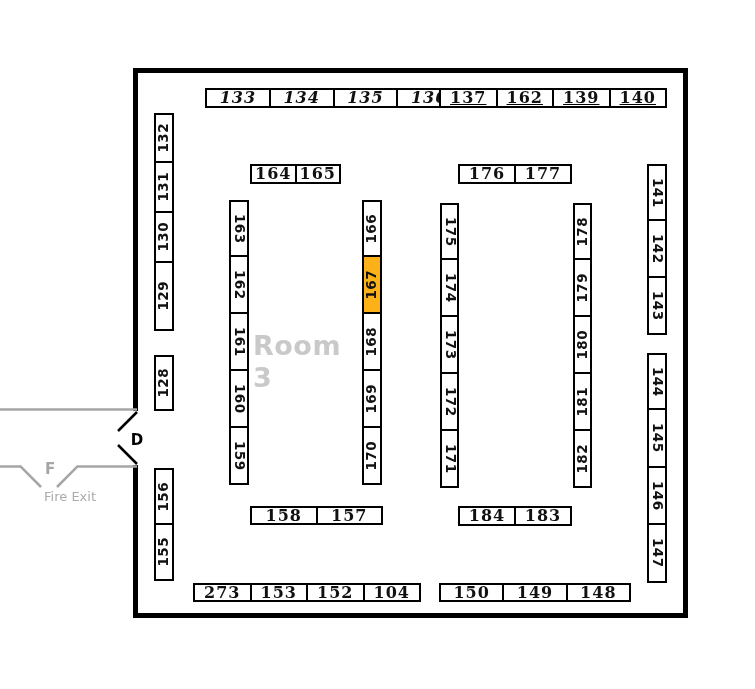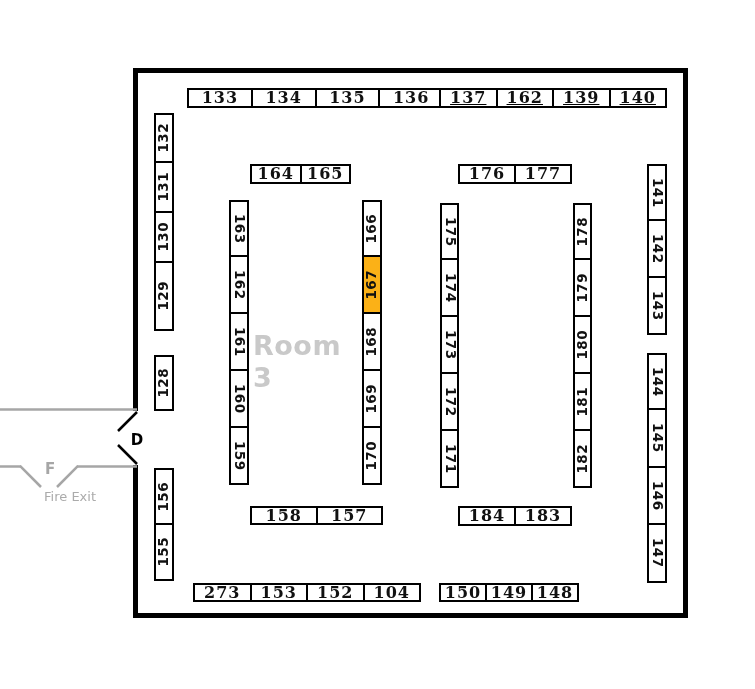--- a/index.html
+++ b/index.html
@@ -50,21 +50,21 @@
     <line x1="137" y1="412" x2="118" y2="431" stroke="#000" stroke-width="2.5"></line>
     <line x1="137" y1="464" x2="118" y2="445" stroke="#000" stroke-width="2.5"></line>
   </svg>
 
   <div class="room-label">Room 3</div>
   <div class="door-label">D</div>
   <div class="fire-label">F</div>
   <div class="fire-exit-label">Fire Exit</div>
 
   <div id="booths">
-      <div class="booth-group h" style="left: 187px; top: 88px; width: 257px; height: 20px;">
+      <div class="booth-group h" style="left: 205px; top: 88px; width: 257px; height: 20px; font-style: italic;">
         <div class="booth-cell">
           <span class="lbl">133</span>
         </div>
         <div class="booth-cell">
           <span class="lbl">134</span>
         </div>
         <div class="booth-cell">
           <span class="lbl">135</span>
         </div>
         <div class="booth-cell">
@@ -78,21 +78,21 @@
         <div class="booth-cell">
           <span class="lbl">162</span>
         </div>
         <div class="booth-cell">
           <span class="lbl">139</span>
         </div>
         <div class="booth-cell">
           <span class="lbl">140</span>
         </div>
       </div>
-      <div class="booth-group h" style="left: 250px; top: 164px; width: 101px; height: 20px;">
+      <div class="booth-group h" style="left: 250px; top: 164px; width: 91px; height: 20px;">
         <div class="booth-cell">
           <span class="lbl">164</span>
         </div>
         <div class="booth-cell">
           <span class="lbl">165</span>
         </div>
       </div>
       <div class="booth-group h" style="left: 458px; top: 164px; width: 114px; height: 20px;">
         <div class="booth-cell">
           <span class="lbl">176</span>
@@ -124,21 +124,21 @@
         <div class="booth-cell">
           <span class="lbl">153</span>
         </div>
         <div class="booth-cell">
           <span class="lbl">152</span>
         </div>
         <div class="booth-cell">
           <span class="lbl">104</span>
         </div>
       </div>
-      <div class="booth-group h" style="left: 439px; top: 583px; width: 140px; height: 19px;">
+      <div class="booth-group h" style="left: 439px; top: 583px; width: 192px; height: 19px;">
         <div class="booth-cell">
           <span class="lbl">150</span>
         </div>
         <div class="booth-cell">
           <span class="lbl">149</span>
         </div>
         <div class="booth-cell">
           <span class="lbl">148</span>
         </div>
       </div>

